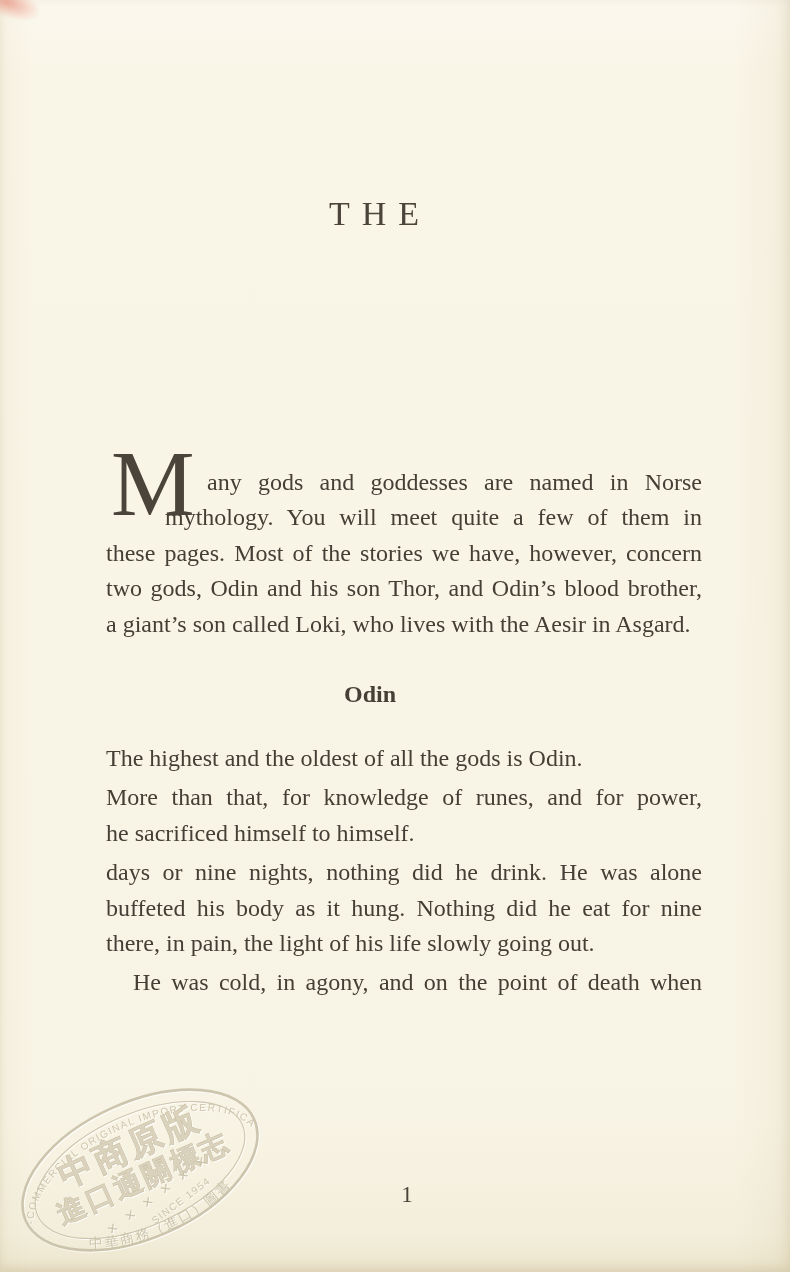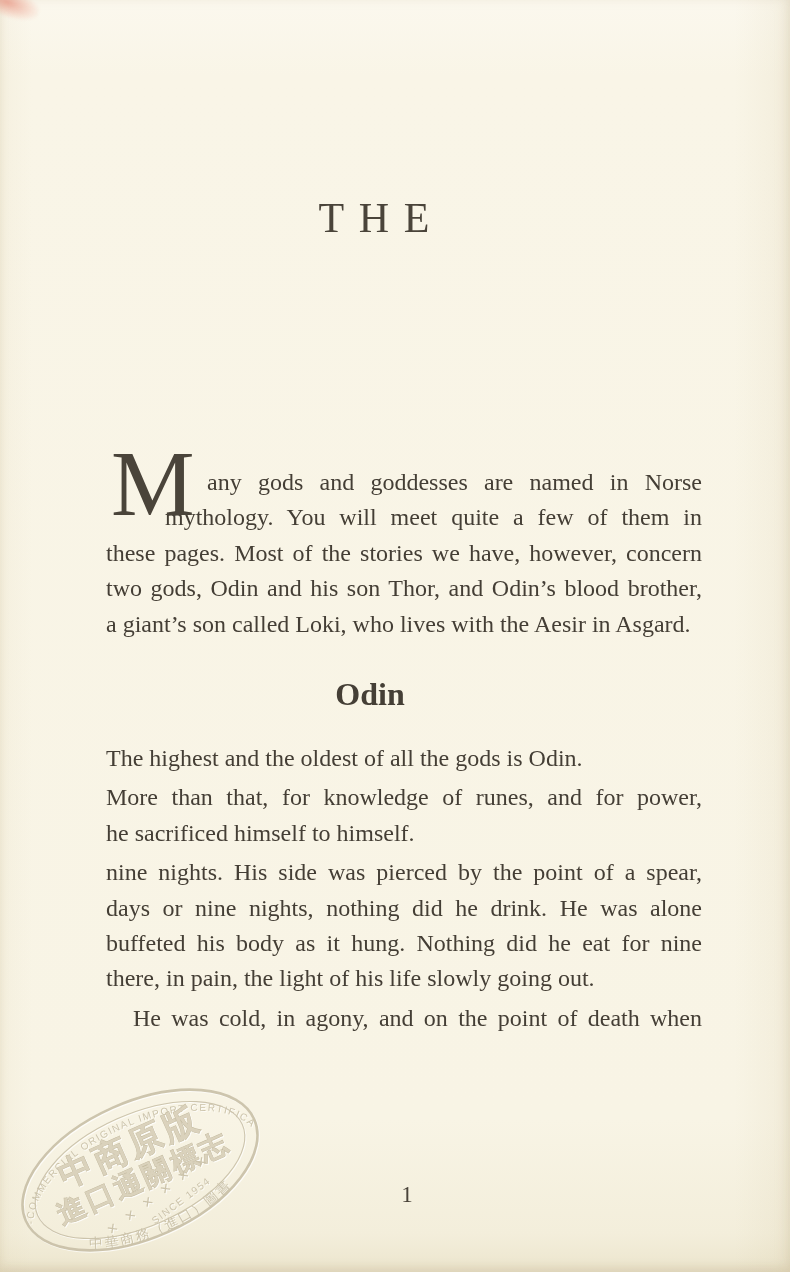--- a/index.html
+++ b/index.html
@@ -21,21 +21,21 @@
     background: radial-gradient(ellipse at 35% 45%, rgba(228,124,104,0.6), rgba(240,168,148,0.28) 52%, rgba(240,180,160,0) 75%);
     transform: rotate(20deg);
     filter: blur(1px);
   }
   
   .title-line{
     position:absolute; left:106px; width:596px;
     text-align:center; line-height:1; white-space:nowrap;
     color:#4a443a;
   }
-  .title-1{ top:197px; font-size:42px; letter-spacing:0.35em; text-indent:0.35em; transform:translateX(-30px); }
+  .title-1{ top:197px; font-size:34px; letter-spacing:0.35em; text-indent:0.35em; transform:translateX(-30px); }
   .title-2{ top:283px; font-size:45px; letter-spacing:0.40em; text-indent:0.40em; transform:translateX(1px); }
   
   .text-block{
     position:absolute; top:465px; left:106px; width:596px;
     font-size:24px;
   }
   .para{ margin:0; }
   .para + .para{ margin-top:4px; }
   .line{
     height:35.4px; line-height:35.4px;
@@ -45,21 +45,21 @@
   .line.last{ text-align-last:left; -moz-text-align-last:left; }
   .line.first-indent{ padding-left:27px; }
   .dropcap-para{ position:relative; }
   .dropcap{
     position:absolute; left:5px; top:-29px;
     font-size:94px; line-height:1; color:#4a443a;
   }
   .line.dc1{ padding-left:101px; }
   .line.dc2{ padding-left:59px; }
   .section-heading{
-    font-weight:bold; font-size:32px; line-height:36px;
+    font-weight:bold; font-size:24px; line-height:36px;
     text-align:center; transform:translateX(-34px);
     margin:34px 0 29px 0; color:#453f36;
   }
   
   .page-number{
     position:absolute; top:1182px; left:106px; width:596px;
     text-align:center; font-size:23px; transform:translateX(3px);
     color:#4a443a;
   }
   
@@ -99,21 +99,20 @@
       </div>
       <div class="section-heading">Odin</div>
       <div class="para">
         <div class="line last">The highest and the oldest of all the gods is Odin.</div>
       </div>
       <div class="para">
         <div class="line">More than that, for knowledge of runes, and for power,</div>
         <div class="line last">he sacrificed himself to himself.</div>
       </div>
       <div class="para">
-        <div class="line">nine nights. His side was pierced by the point of a spear,</div>
         <div class="line">days or nine nights, nothing did he drink. He was alone</div>
         <div class="line">buffeted his body as it hung. Nothing did he eat for nine</div>
         <div class="line last">there, in pain, the light of his life slowly going out.</div>
       </div>
       <div class="para">
         <div class="line first-indent">He was cold, in agony, and on the point of death when</div>
       </div>
     </div>
 
   <svg class="stamp" width="300" height="190" viewBox="0 0 300 190">

